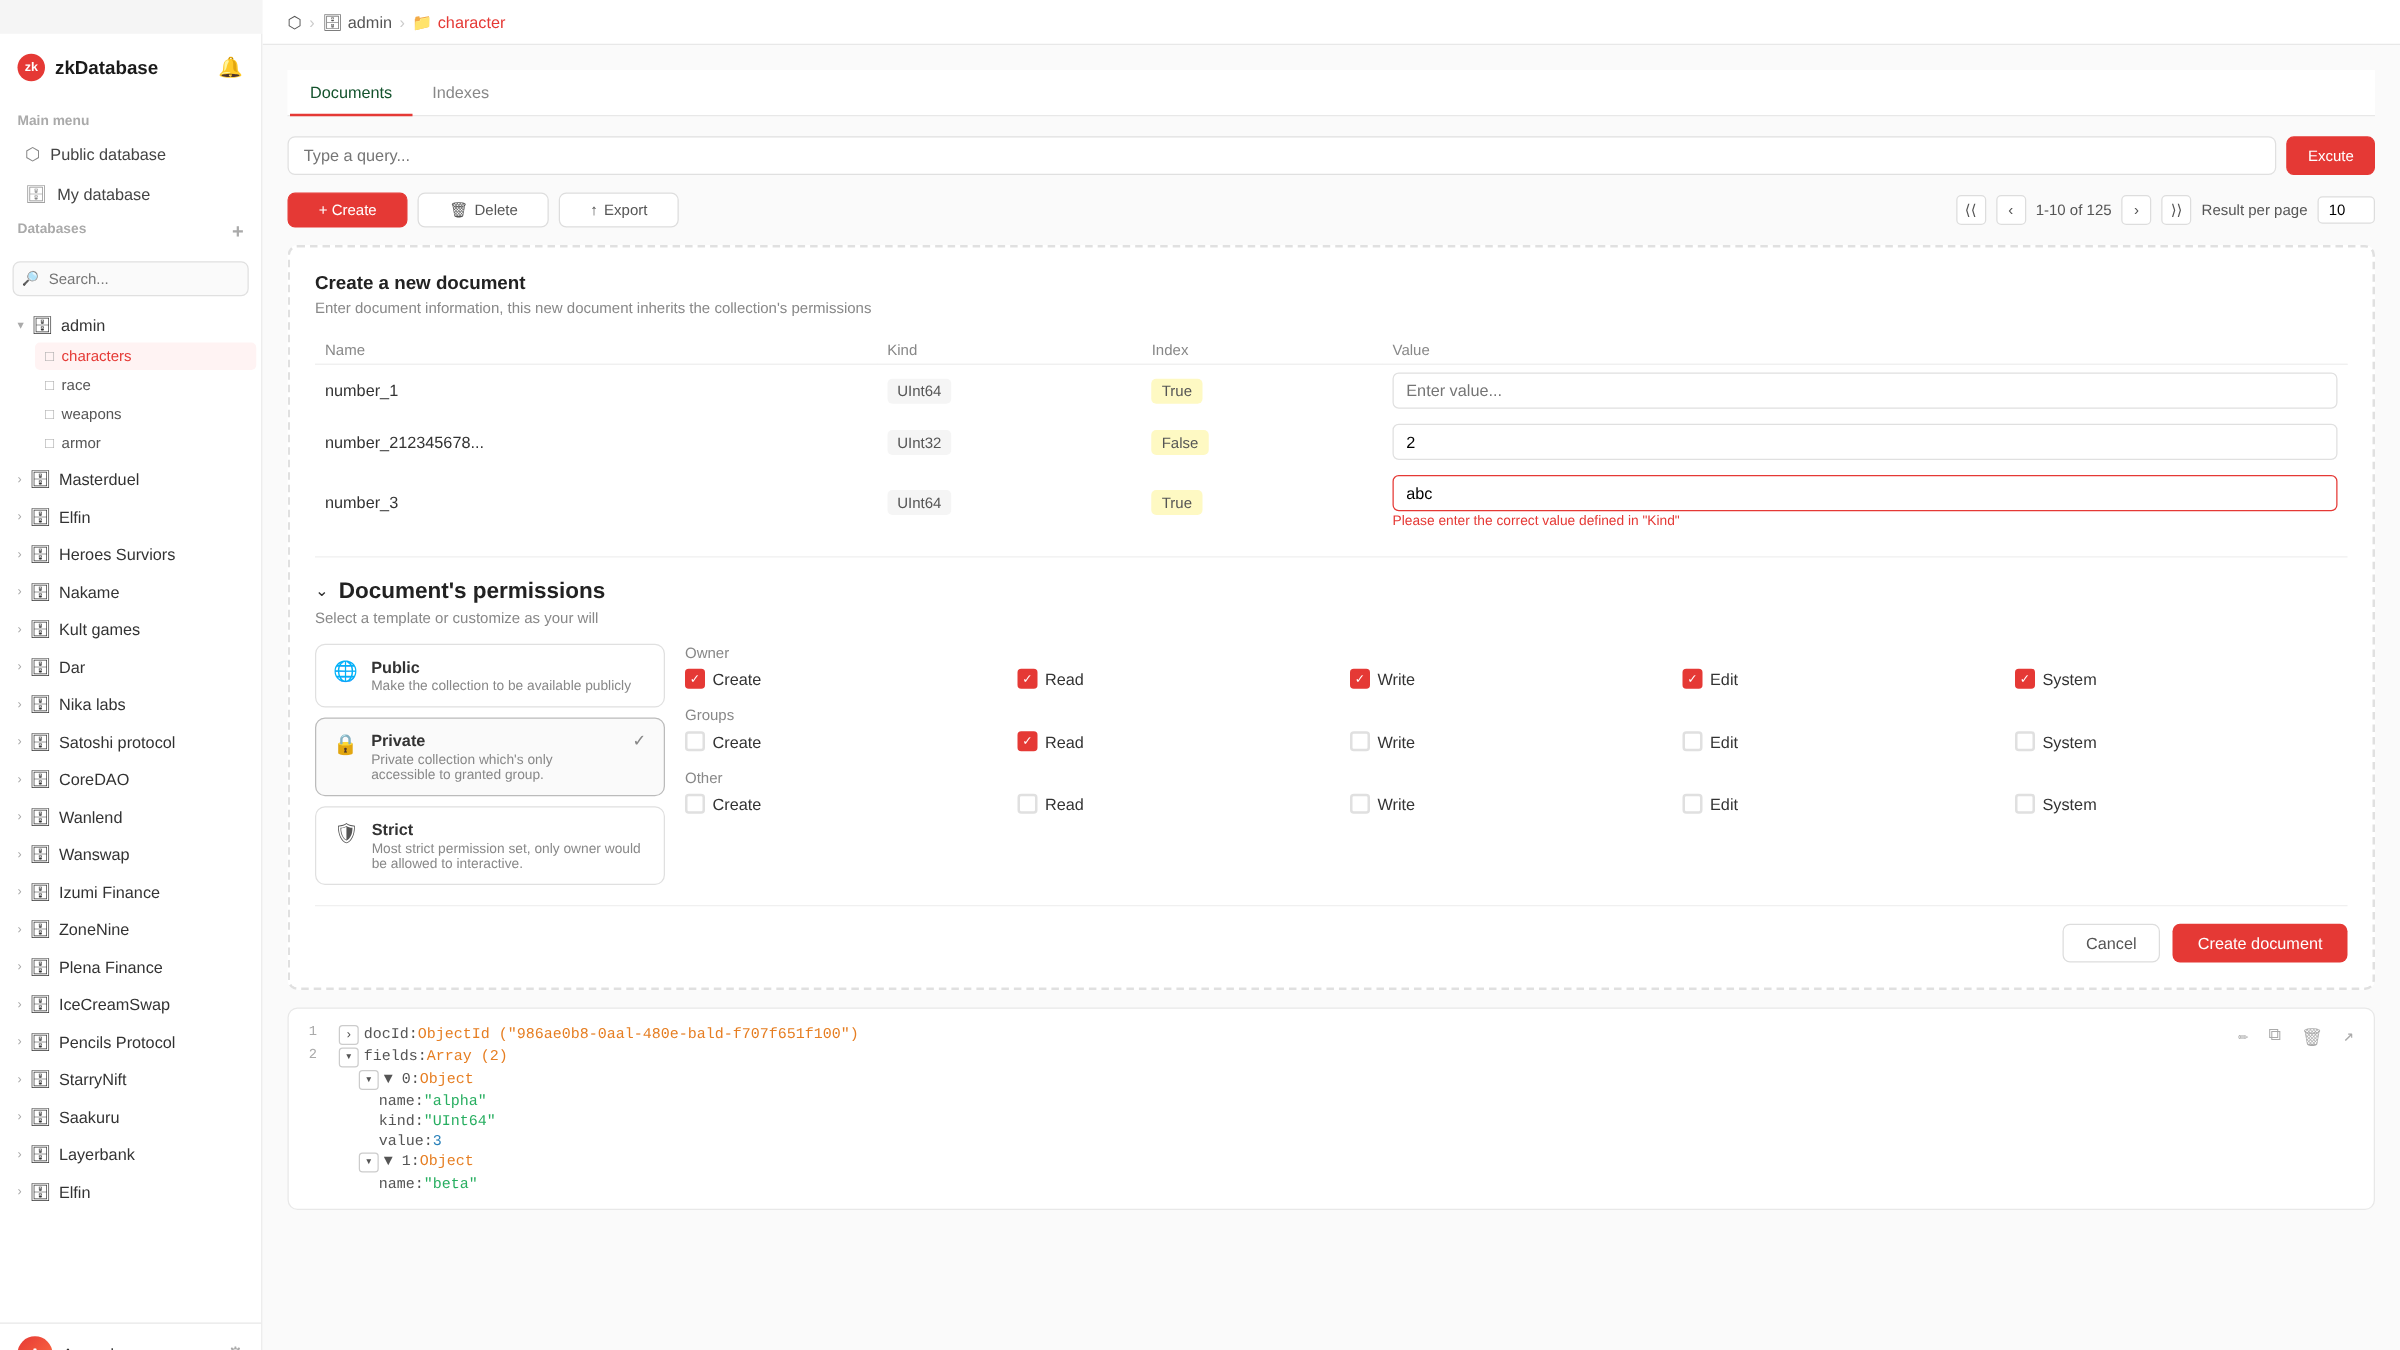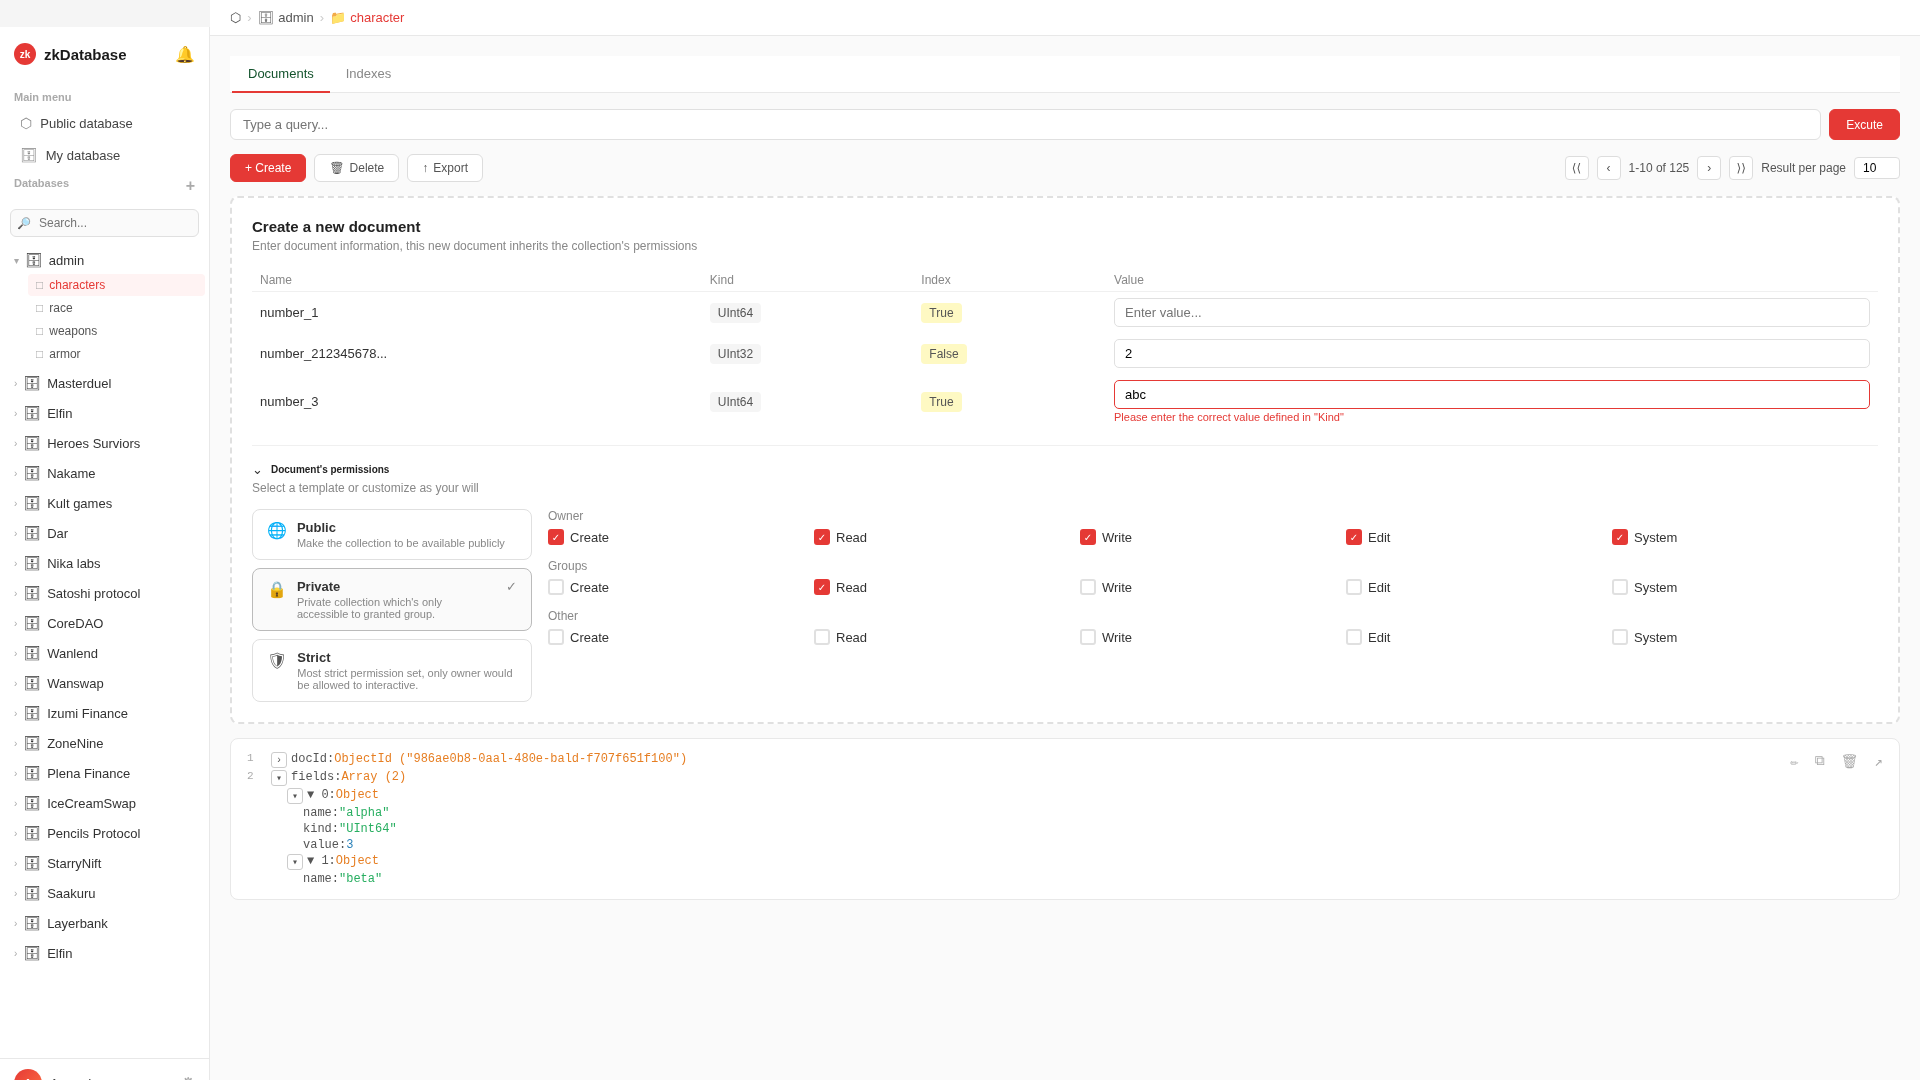--- a/index.html
+++ b/index.html
@@ -41,21 +41,21 @@
     .breadcrumb-current { color: #e53935; font-weight: 500; display: flex; align-items: center; gap: 4px; }
     .content { flex: 1; overflow-y: auto; padding: 20px; }
 
     
     .tabs { display: flex; gap: 0; border-bottom: 1px solid #e8e8e8; margin-bottom: 16px; background: #fff; padding: 0 2px; }
     .tab { padding: 10px 16px; cursor: pointer; font-size: 13px; color: #888; border-bottom: 2px solid transparent; margin-bottom: -1px; }
     .tab.active { color: #14532d; border-bottom-color: #e53935; font-weight: 500; }
 
     
     .toolbar { display: flex; align-items: center; gap: 8px; margin-bottom: 14px; }
-    .btn { display: flex; align-items: center; gap: 5px; padding: 6px 14px; border-radius: 6px; cursor: pointer; font-size: 12px; border: 1px solid transparent; font-weight: 500; }
+    .btn { display: flex; align-items: center; gap: 5px; padding: 6px 24px; border-radius: 6px; cursor: pointer; font-size: 12px; border: 1px solid transparent; font-weight: 500; }
     .btn-primary { background: #e53935; color: white; border-color: #e53935; }
     .btn-outline { background: #fff; color: #555; border-color: #ddd; }
     .btn-exec { background: #e53935; color: white; border-color: #e53935; padding: 6px 16px; }
 
     
     .query-bar { display: flex; gap: 8px; margin-bottom: 14px; }
     .query-input { flex: 1; padding: 7px 12px; border: 1px solid #e0e0e0; border-radius: 6px; font-size: 13px; background: #fff; outline: none; color: #333; }
 
     
     .pagination-wrap { margin-left: auto; display: flex; align-items: center; gap: 8px; font-size: 12px; color: #555; }
@@ -75,21 +75,21 @@
     .field-name { font-size: 13px; color: #333; }
     .field-kind { display: inline-flex; align-items: center; padding: 3px 8px; background: #f5f5f5; border-radius: 4px; font-size: 12px; color: #555; }
     .field-index { display: inline-flex; align-items: center; padding: 3px 8px; background: #fef9c3; border-radius: 4px; font-size: 12px; color: #555; }
     .field-value-input { width: 100%; padding: 6px 10px; border: 1px solid #e0e0e0; border-radius: 5px; font-size: 13px; outline: none; background: #fff; }
     .field-value-input.error { border-color: #e53935; }
     .field-error { color: #e53935; font-size: 11px; margin-top: 2px; }
 
     
     .permissions-section { border-top: 1px solid #f0f0f0; padding-top: 16px; }
     .permissions-header { display: flex; align-items: center; gap: 8px; margin-bottom: 4px; cursor: pointer; }
-    .permissions-title { font-size: 10px; font-weight: 600; color: #222; }
+    .permissions-title { font-size: 18px; font-weight: 600; color: #222; }
     .permissions-sub { font-size: 12px; color: #888; margin-bottom: 14px; }
     .permissions-body { display: flex; gap: 16px; }
     .perm-templates { display: flex; flex-direction: column; gap: 8px; width: 280px; }
     .perm-template { border: 1px solid #e0e0e0; border-radius: 8px; padding: 10px 14px; cursor: pointer; display: flex; align-items: flex-start; gap: 10px; background: #fff; }
     .perm-template.selected { border-color: #bbb; background: #fafafa; }
     .perm-template-icon { font-size: 16px; margin-top: 1px; color: #555; }
     .perm-template-name { font-size: 13px; font-weight: 600; color: #333; }
     .perm-template-desc { font-size: 11px; color: #888; margin-top: 2px; }
     .perm-check { margin-left: auto; color: #888; }
     .perm-grid { flex: 1; }
@@ -530,20 +530,28 @@
                 <span>Edit</span>
               </div>
               <div class="perm-col">
                 <span class="checkbox unchecked"></span>
                 <span>System</span>
               </div>
             </div>
           </div>
         </div>
 
+        <div class="create-actions">
+          <button class="btn-cancel">
+            <span>Cancel</span>
+          </button>
+          <button class="btn-create-doc">
+            <span>Create document</span>
+          </button>
+        </div>
       </div>
     </div>
 
     <div class="doc-record">
       <div class="doc-record-actions">
         <span class="doc-action-btn">✏</span>
         <span class="doc-action-btn">⧉</span>
         <span class="doc-action-btn">🗑</span>
         <span class="doc-action-btn">↗</span>
       </div>

